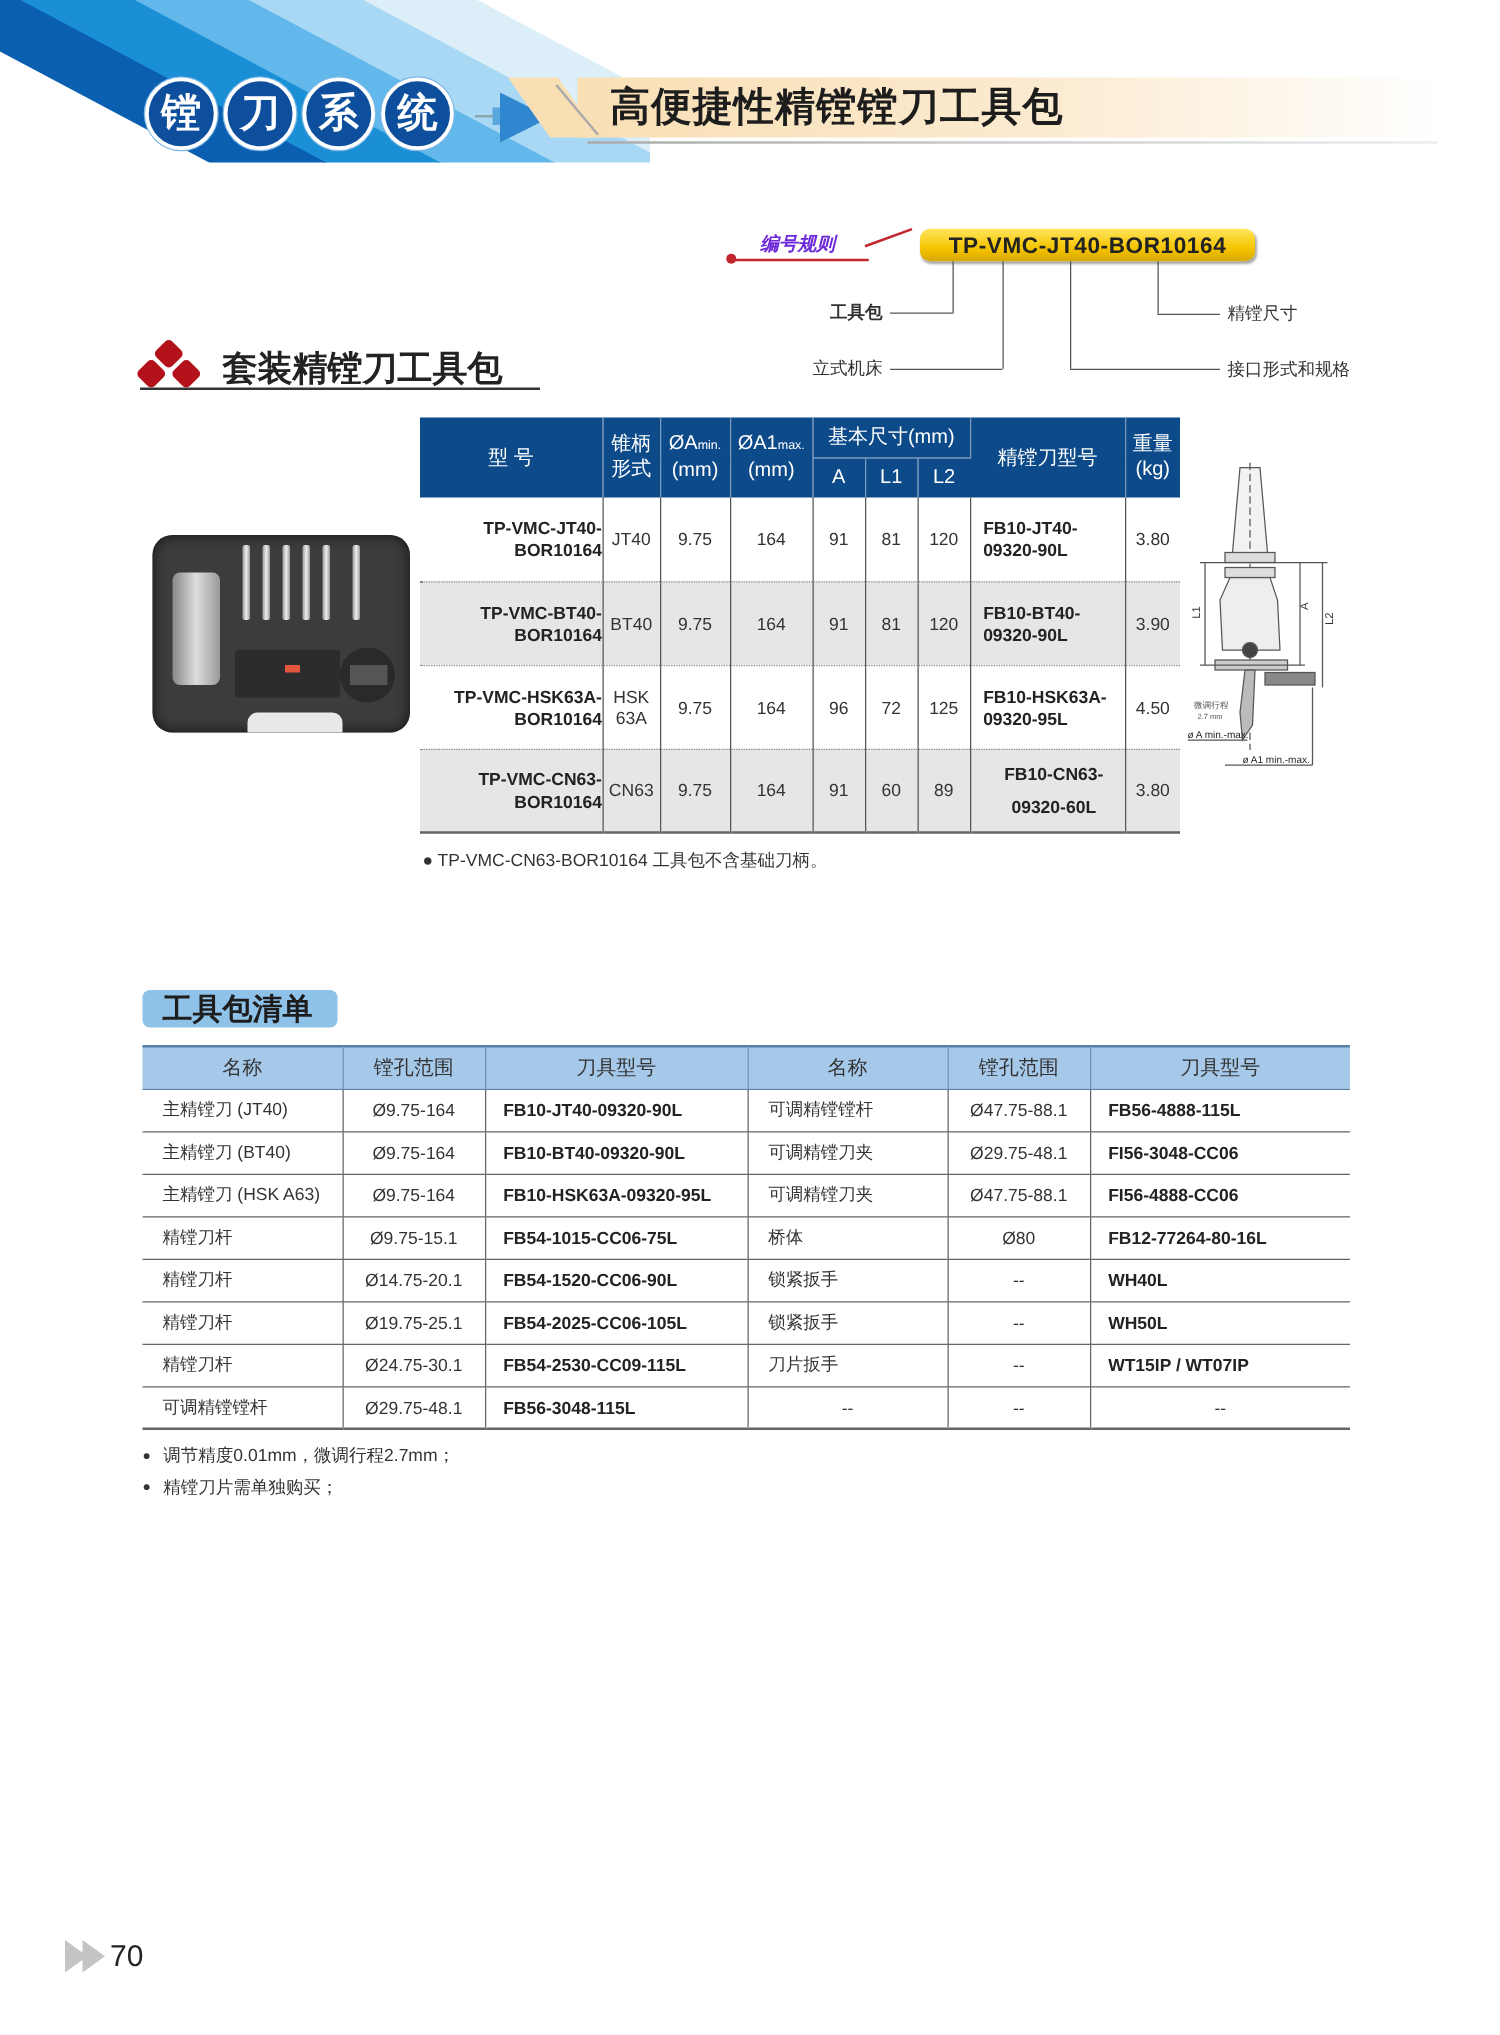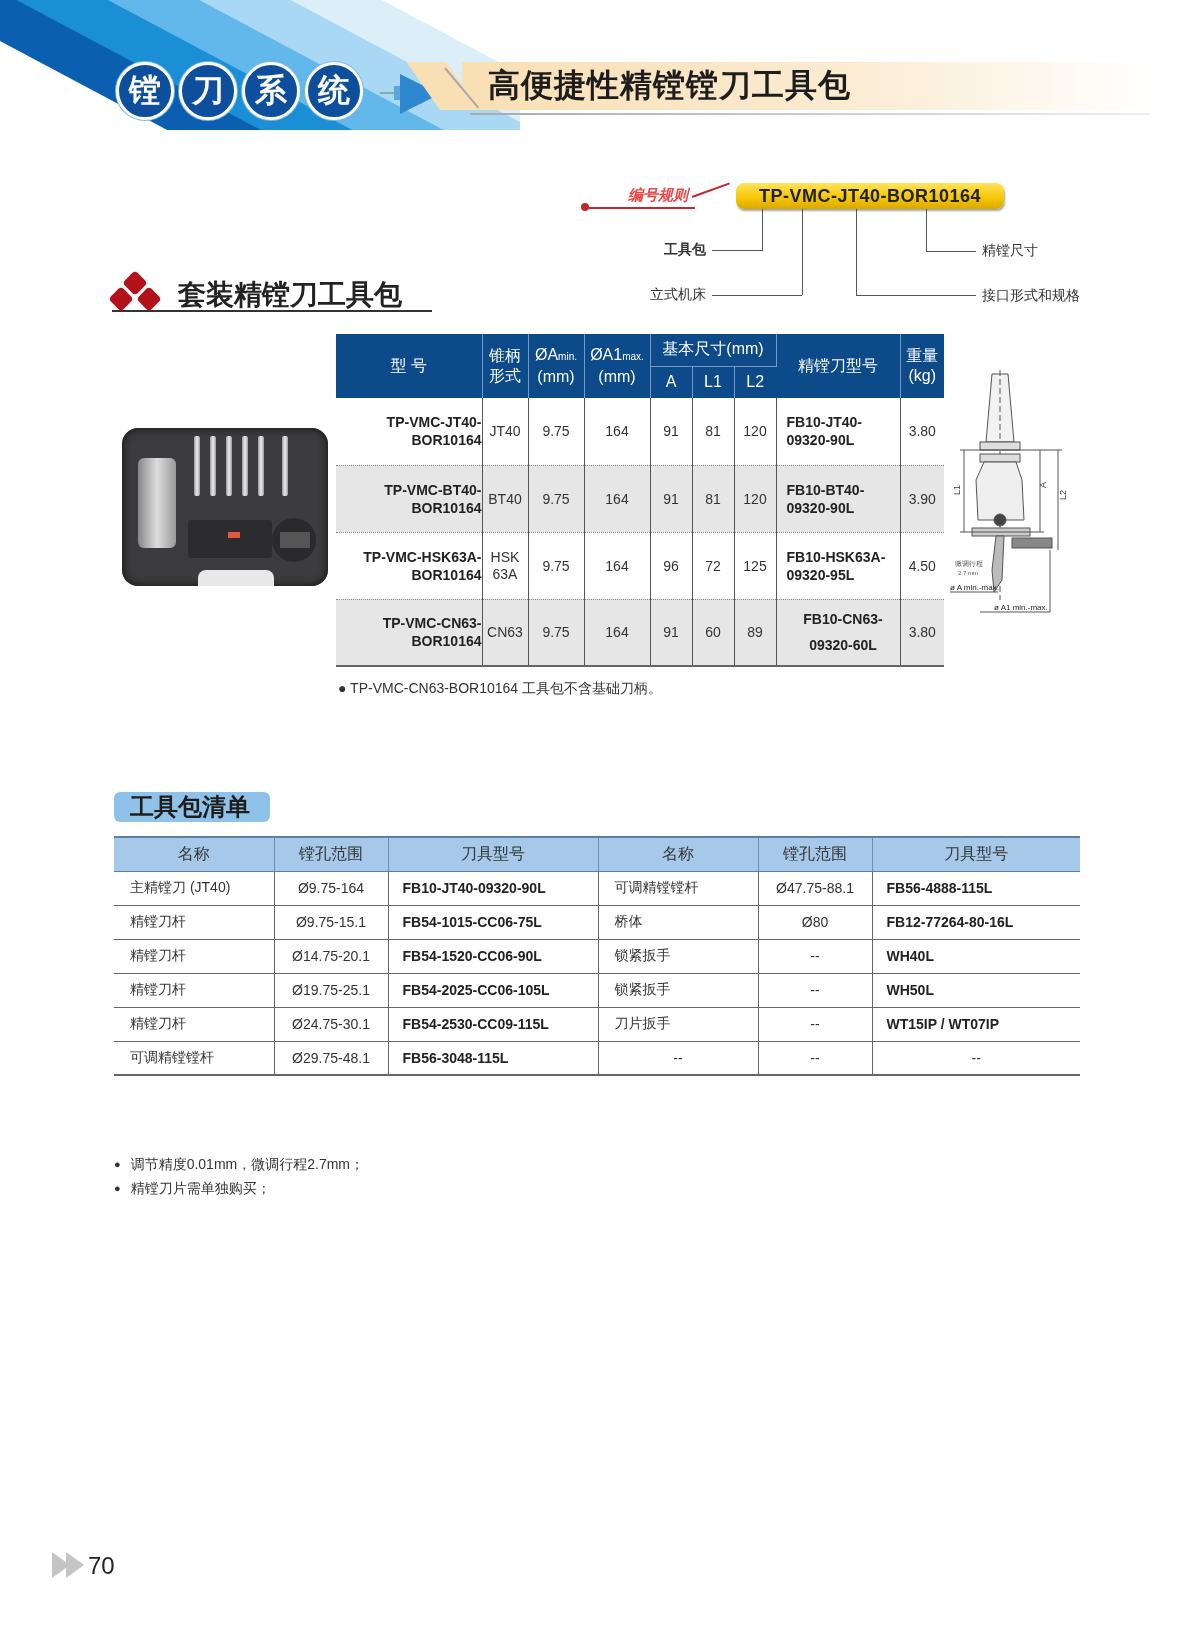--- a/index.html
+++ b/index.html
@@ -24,21 +24,21 @@
   .arrow-body { position: absolute; left: 394px; top: 86px; width: 16px; height: 14px; background: #5aa6de; }
   .title-band { position: absolute; left: 462px; top: 62px; width: 690px; height: 48px;
                 background: linear-gradient(90deg, #f9dfb4 0%, #fbebd1 55%, #ffffff 100%); }
   .title-band-skew { position: absolute; left: 440px; top: 62px; width: 40px; height: 48px; background: #f9dfb4;
                      transform: skewX(35deg); transform-origin: left bottom; }
   .title-underline { position: absolute; left: 470px; top: 113px; width: 680px; height: 2px; background: linear-gradient(90deg,#aaa,#eee); }
   .title-diag { position: absolute; left: 444px; top: 68px; width: 2px; height: 52px; background: #aaa; transform: rotate(-40deg); transform-origin: top; }
   .page-title { position: absolute; left: 488px; top: 64px; font-size: 32px; font-weight: bold; color: #1d1d1d; letter-spacing: 1px; font-family: "DejaVu Sans", sans-serif; }
 
   
-  .rule-label { position: absolute; left: 608px; top: 186px; font-size: 15px; font-weight: bold; font-style: italic; color: #ef4444; margin-left: 20px; }
+  .rule-label { position: absolute; left: 608px; top: 186px; font-size: 15px; font-weight: bold; font-style: italic; color: #6d28d9; }
   .rule-dot { position: absolute; left: 581px; top: 203px; width: 8px; height: 8px; border-radius: 50%; background: #c1272d; }
   .rule-line1 { position: absolute; left: 585px; top: 207px; width: 110px; height: 2px; background: #c1272d; }
   .rule-line2 { position: absolute; left: 692px; top: 196px; width: 40px; height: 2px; background: #c1272d; transform: rotate(-20deg); transform-origin: left; }
   .rule-pill { position: absolute; left: 736px; top: 183px; width: 268px; height: 26px; border-radius: 8px;
                background: linear-gradient(180deg, #ffe55c 0%, #f5c400 60%, #d9a800 100%);
                box-shadow: 1px 2px 2px rgba(0,0,0,0.35); font-weight: bold; font-size: 18px; color: #222;
                display: flex; align-items: center; justify-content: center; letter-spacing: 0.5px; }
   .vline { position: absolute; width: 1px; background: #555; }
   .hline { position: absolute; height: 1px; background: #555; }
   .rule-note { position: absolute; font-size: 14px; color: #333; }
@@ -331,20 +331,36 @@
   <tbody>
     <tr>
       <td class="name">主精镗刀 (JT40)</td>
       <td class="range">Ø9.75-164</td>
       <td class="model">FB10-JT40-09320-90L</td>
       <td class="name">可调精镗镗杆</td>
       <td class="range">Ø47.75-88.1</td>
       <td class="model">FB56-4888-115L</td>
     </tr>
     <tr>
+      <td class="name">主精镗刀 (BT40)</td>
+      <td class="range">Ø9.75-164</td>
+      <td class="model">FB10-BT40-09320-90L</td>
+      <td class="name">可调精镗刀夹</td>
+      <td class="range">Ø29.75-48.1</td>
+      <td class="model">FI56-3048-CC06</td>
+    </tr>
+    <tr>
+      <td class="name">主精镗刀 (HSK A63)</td>
+      <td class="range">Ø9.75-164</td>
+      <td class="model">FB10-HSK63A-09320-95L</td>
+      <td class="name">可调精镗刀夹</td>
+      <td class="range">Ø47.75-88.1</td>
+      <td class="model">FI56-4888-CC06</td>
+    </tr>
+    <tr>
       <td class="name">精镗刀杆</td>
       <td class="range">Ø9.75-15.1</td>
       <td class="model">FB54-1015-CC06-75L</td>
       <td class="name">桥体</td>
       <td class="range">Ø80</td>
       <td class="model">FB12-77264-80-16L</td>
     </tr>
     <tr>
       <td class="name">精镗刀杆</td>
       <td class="range">Ø14.75-20.1</td>

